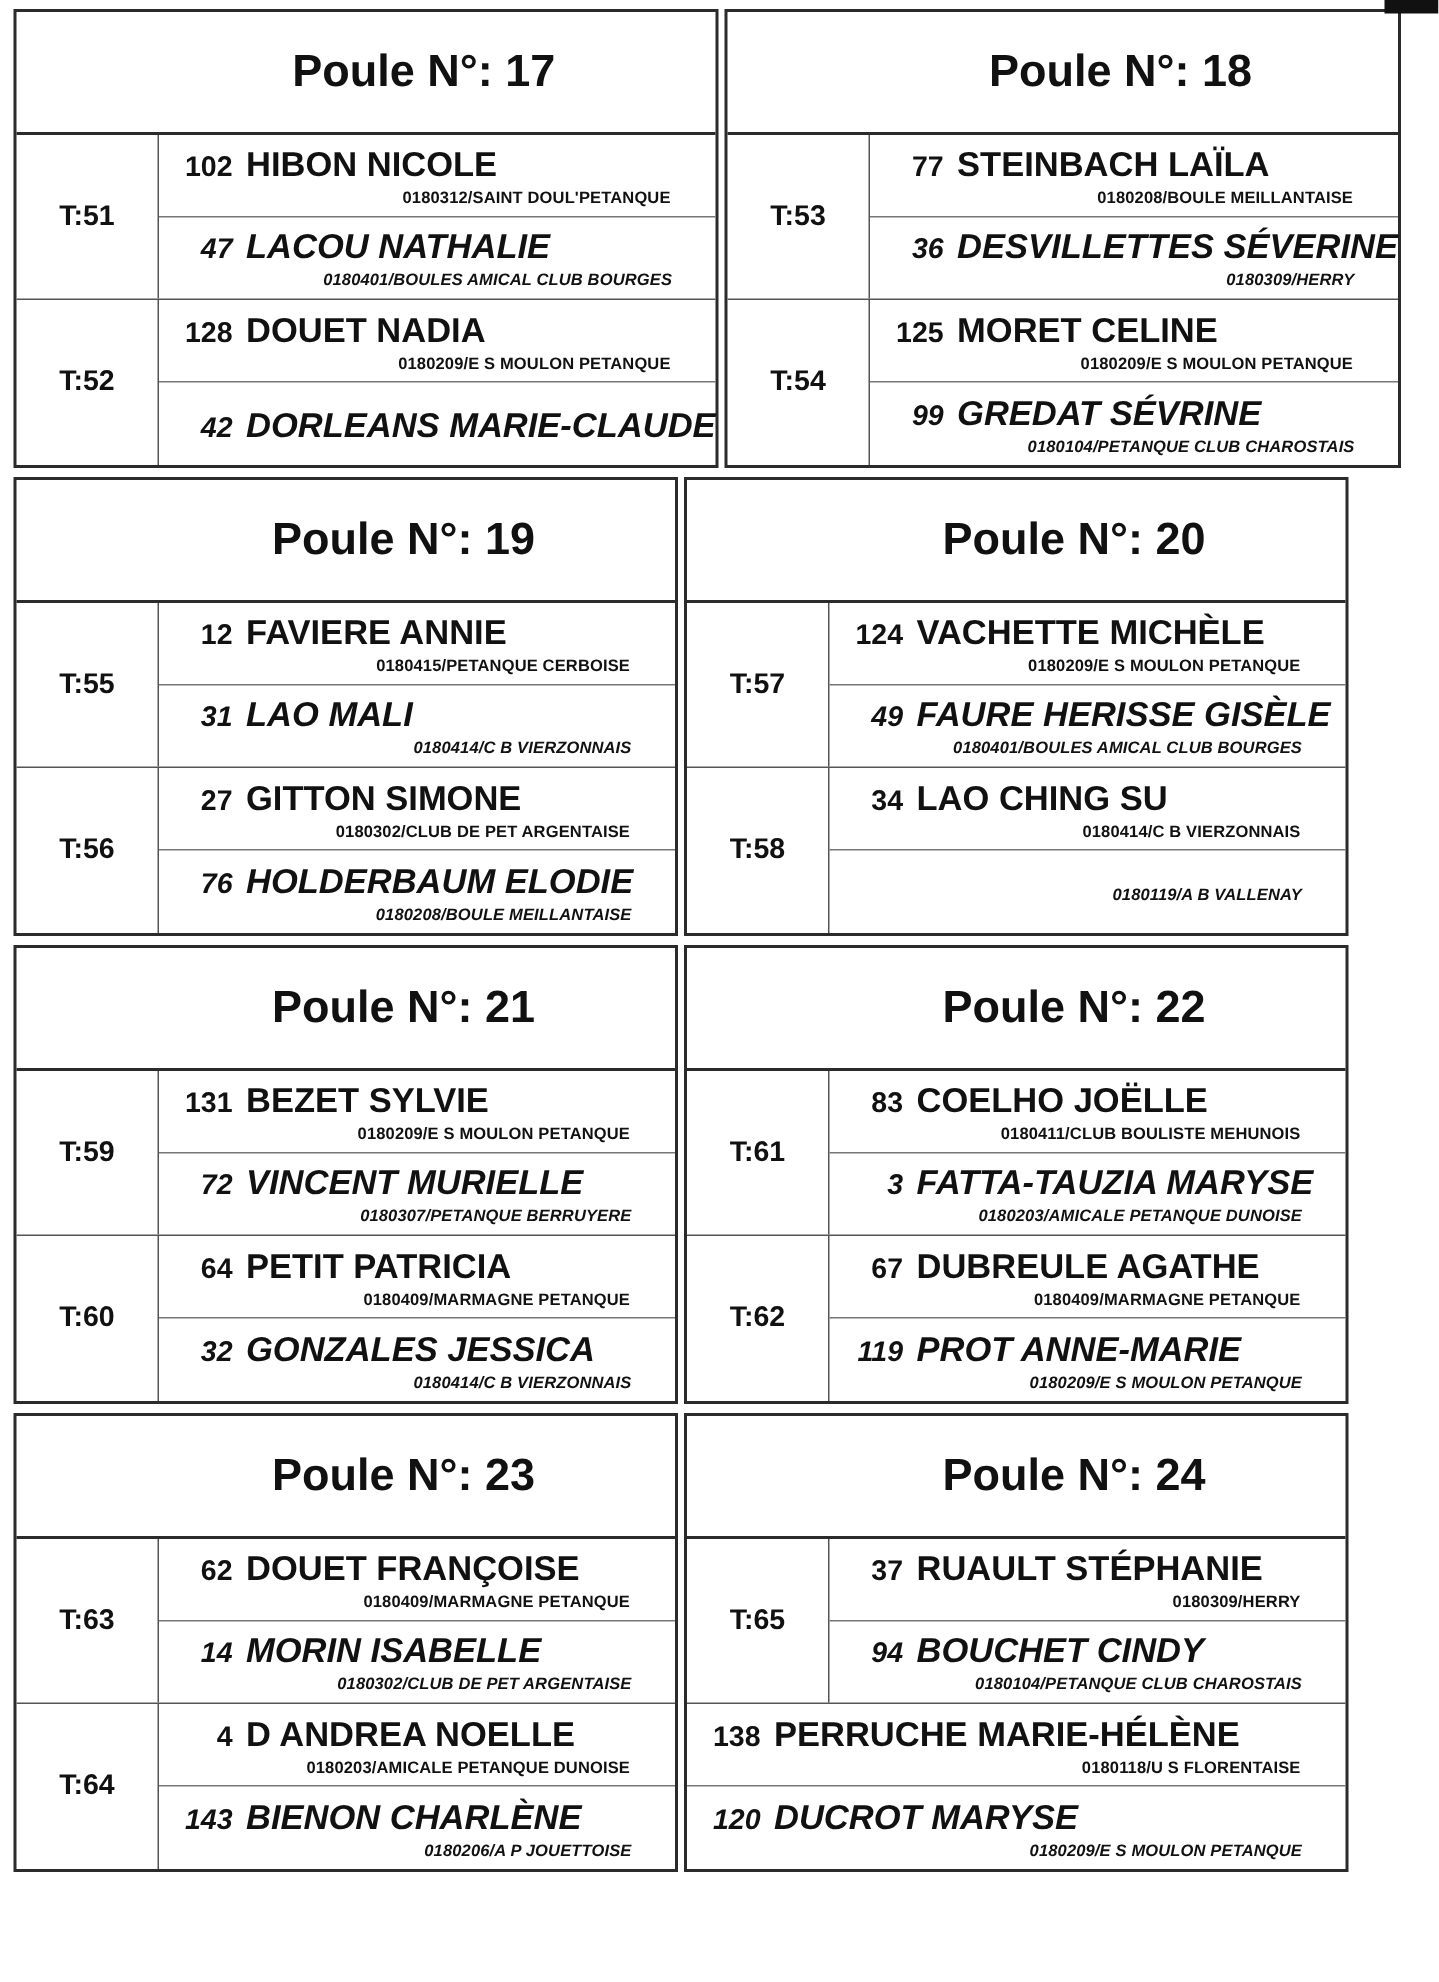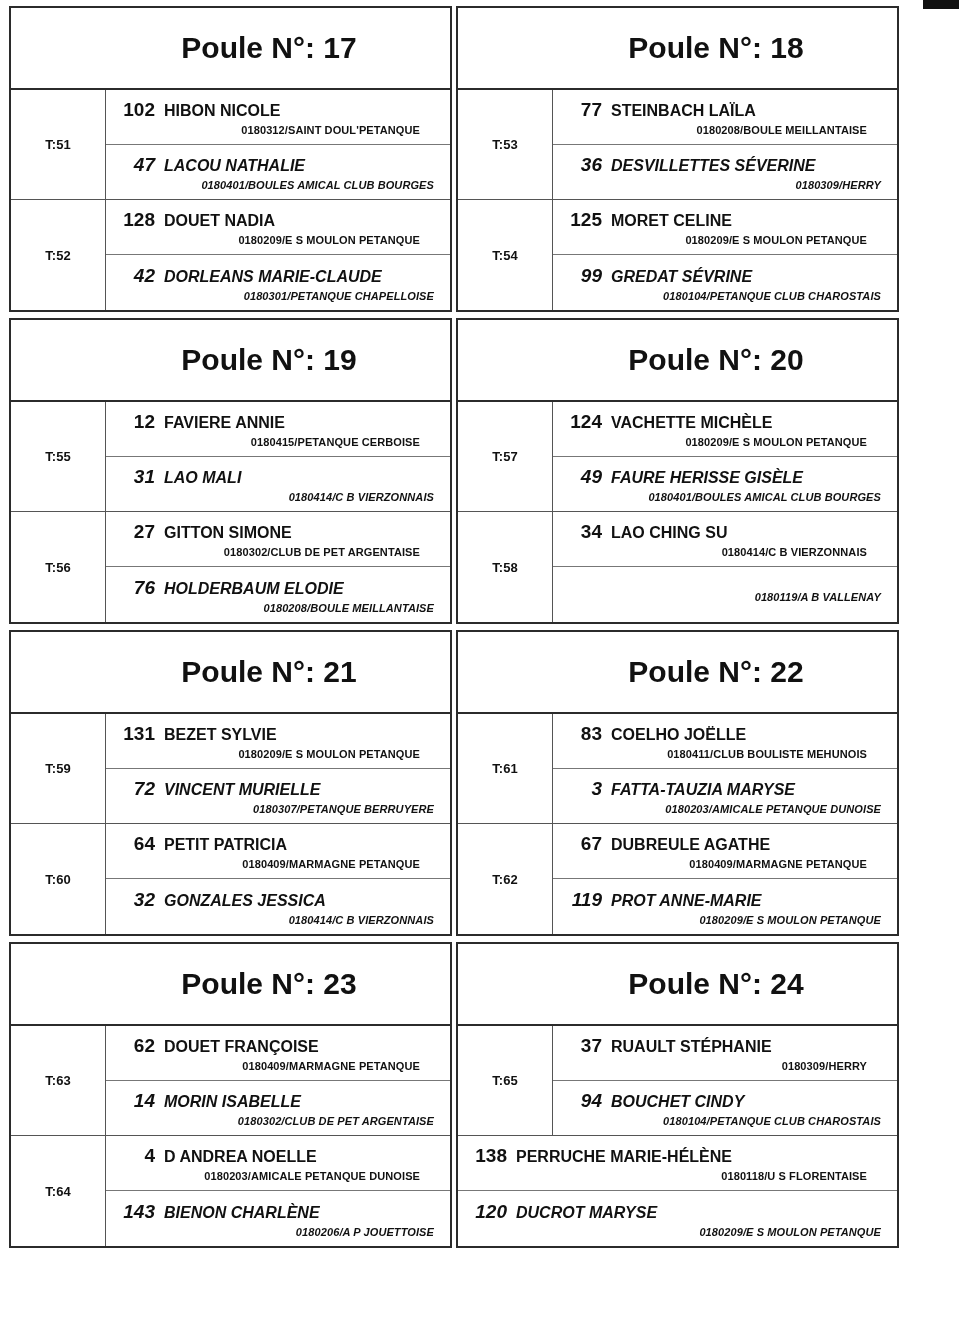--- a/index.html
+++ b/index.html
@@ -68,21 +68,21 @@
     box-sizing:border-box;
   }
   .terrain-row.last{border-bottom:none;}
   .terrain-cell{
     width:95px;
     flex:0 0 95px;
     border-right:1.5px solid #555;
     display:flex;
     align-items:center;
     justify-content:center;
-    font-size:13px;
+    font-size:19px;
     font-weight:bold;
     box-sizing:border-box;
   }
   .players{
     flex:1 1 auto;
     display:flex;
     flex-direction:column;
     box-sizing:border-box;
   }
   .player{
@@ -104,41 +104,41 @@
   .lic{
     width:58px;
     flex:0 0 58px;
     text-align:right;
     font-size:19px;
     font-weight:bold;
     padding-right:9px;
     box-sizing:border-box;
   }
   .pname{
-    font-size:16px;
+    font-size:23px;
     font-weight:bold;
     white-space:nowrap;
   }
   .club{
     font-size:11px;
     font-weight:bold;
     text-align:right;
     padding:3px 30px 0 42px;
     white-space:nowrap;
     letter-spacing:0.1px;
   }
   
   .player.italic .lic,
   .player.italic .pname,
   .player.italic .club{
     font-style:italic;
   }
   .player.italic .club{
     padding-left:56px;
-    padding-right:16px;
+    padding-right:29px;
     font-style:italic;
   }
 </style>
 </head>
 <body>
 
 <div class="page">
   <div class="scan-bar"></div>
   <div id="blocks-root">
       <div class="block">
@@ -174,21 +174,20 @@
                   <span class="lic">128</span>
                   <span class="pname">DOUET NADIA</span>
                 </div>
                 <div class="club">0180209/E S  MOULON PETANQUE</div>
               </div>
               <div class="player italic">
                 <div class="nameline">
                   <span class="lic">42</span>
                   <span class="pname">DORLEANS MARIE-CLAUDE</span>
                 </div>
-                <div class="club">0180301/PETANQUE CHAPELLOISE</div>
               </div>
             </div>
           </div>
         </div>
         <div class="poule-table">
           <div class="poule-head">
             <div class="spacer"></div>
             <div class="poule-title">Poule N°: 18</div>
           </div>
           <div class="terrain-row">

